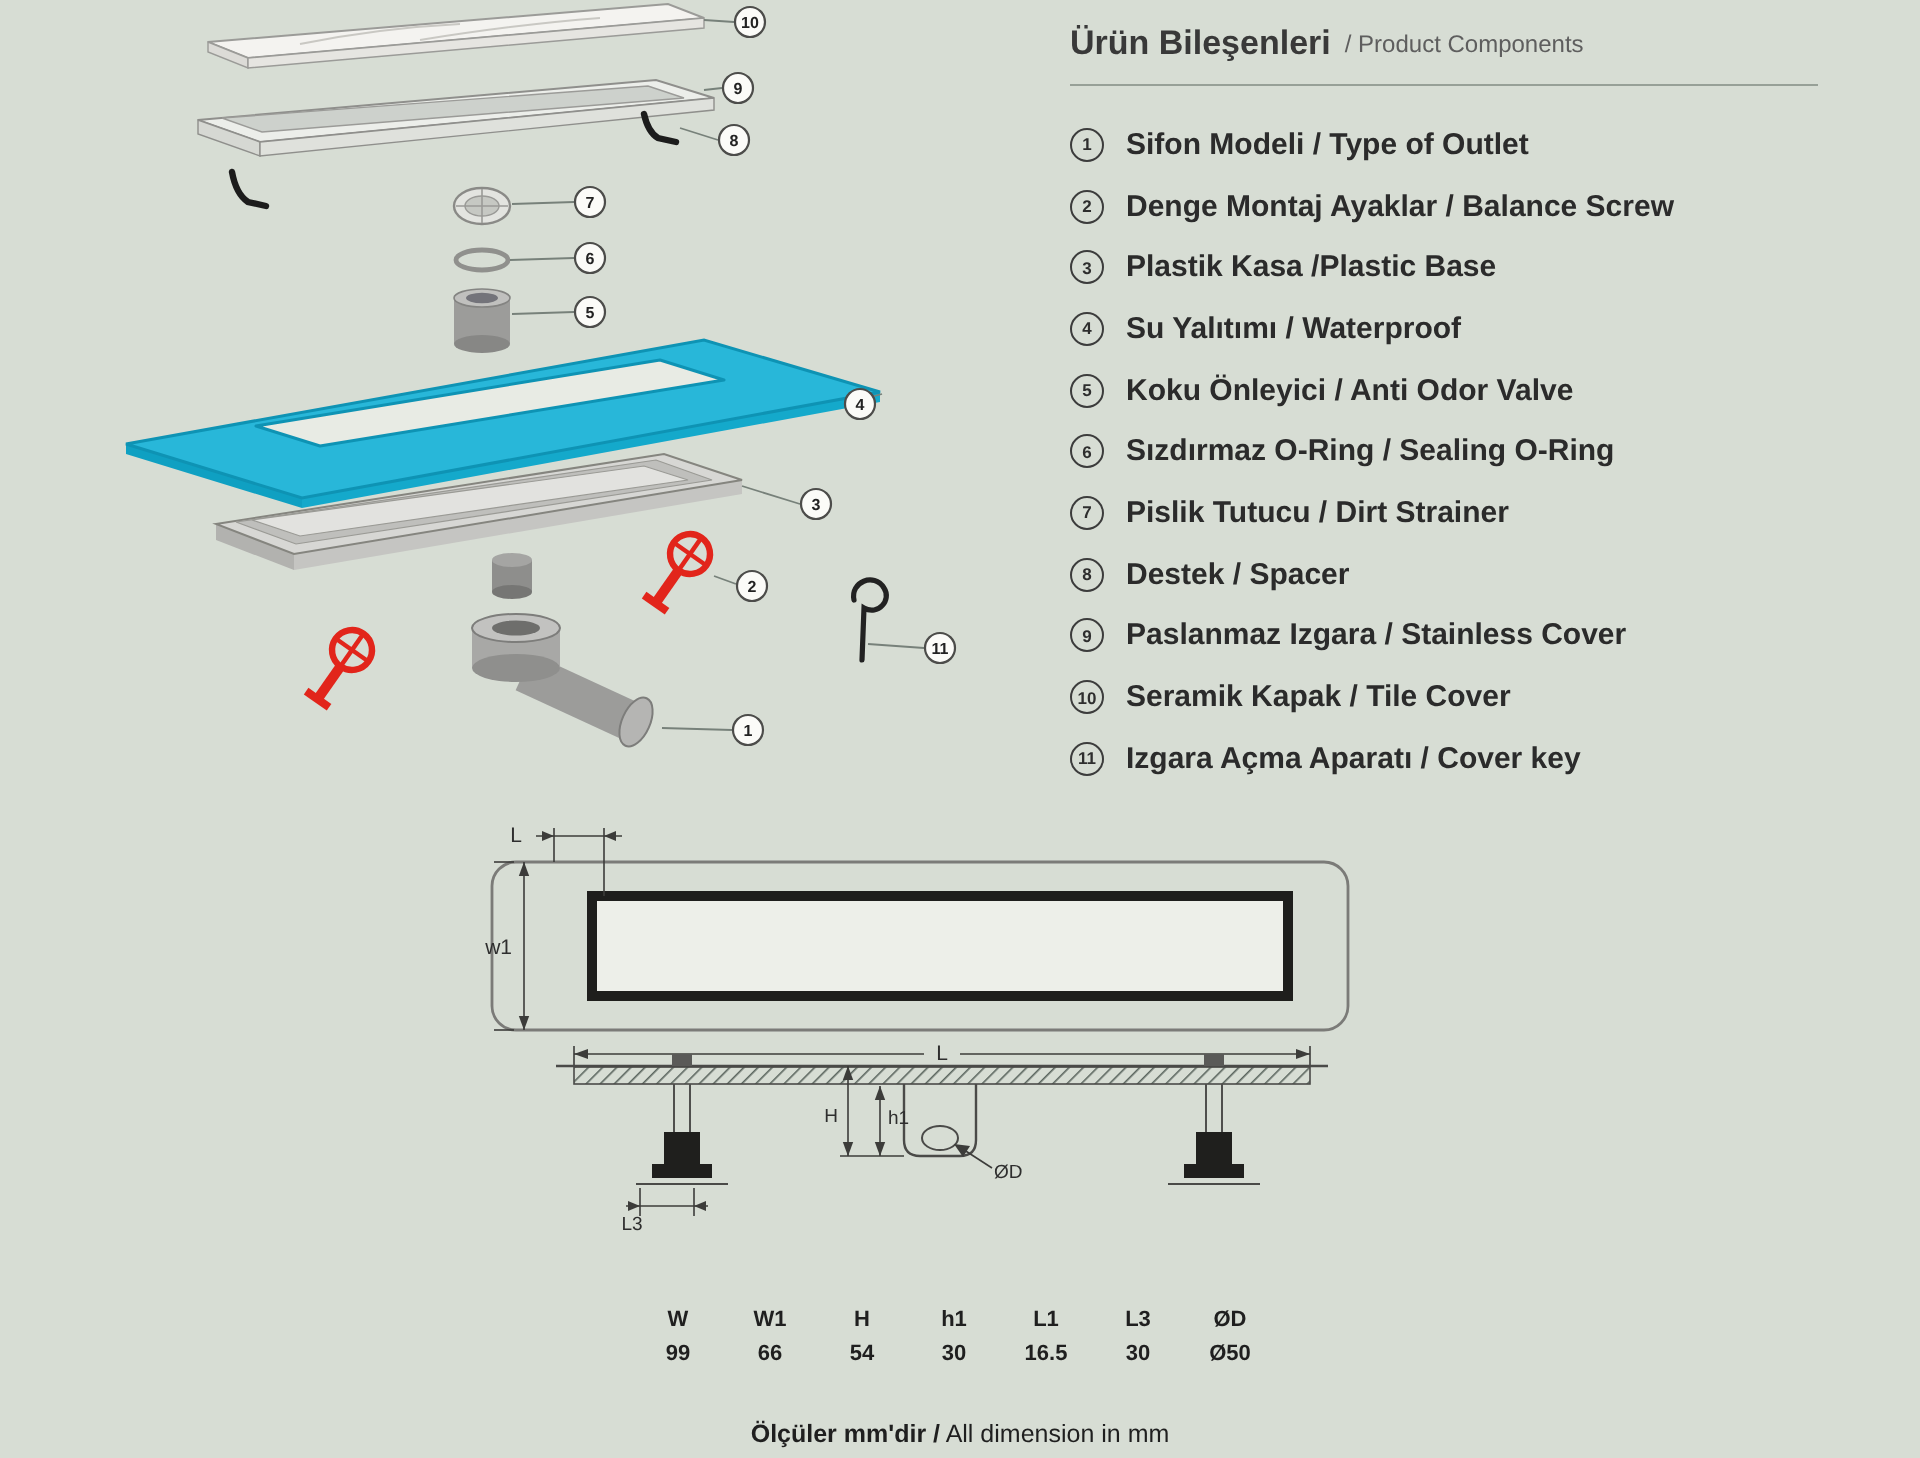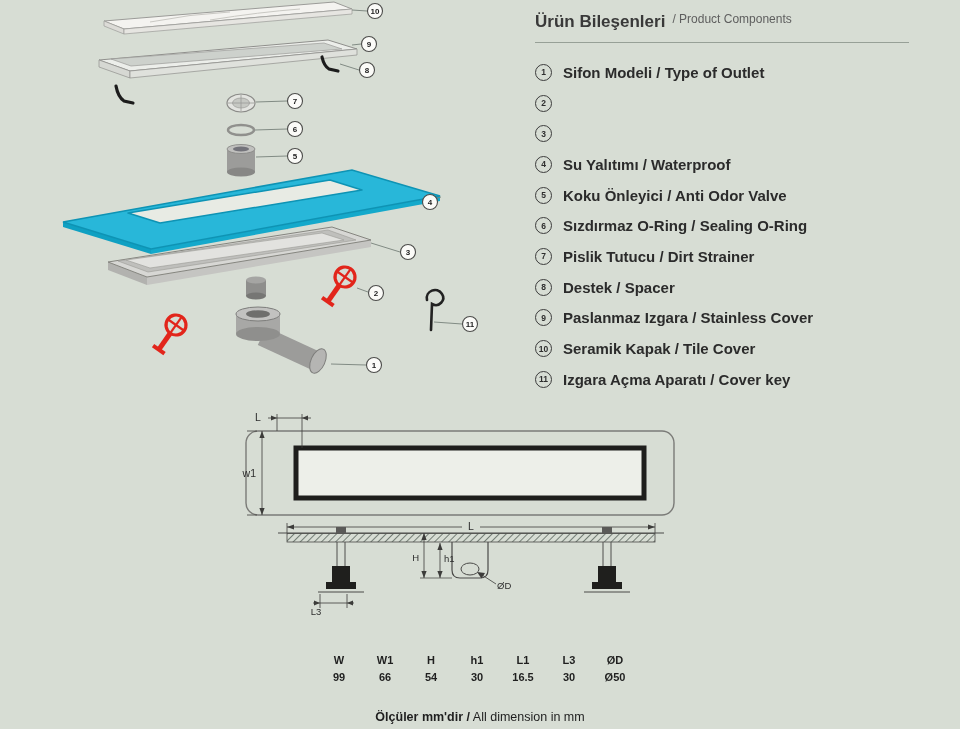--- a/index.html
+++ b/index.html
@@ -5,21 +5,21 @@
   html,body{margin:0;padding:0;}
   body{
     width:960px;height:729px;position:relative;overflow:hidden;
     background:#d7ddd4;
     font-family:"Liberation Sans", sans-serif;
   }
   #artwork{position:absolute;left:0;top:0;width:960px;height:729px;}
 
   
   .right-col{position:absolute;left:535px;top:12px;width:374px;}
-  .title-row{display:flex;align-items:flex-start;gap:7px;padding-bottom:10px;border-bottom:1px solid #97a097;}
+  .title-row{display:flex;align-items:center;gap:7px;padding-bottom:10px;border-bottom:1px solid #97a097;}
   .title-tr{font-size:17px;font-weight:bold;color:#393939;}
   .title-en{font-size:12px;color:#5e5e5e;}
   .comp-list{margin-top:14px;}
   .comp-item{display:flex;align-items:center;height:30.7px;gap:11px;}
   .num-badge{width:15px;height:15px;border:1px solid #3c3c3c;border-radius:50%;
     display:flex;align-items:center;justify-content:center;
     font-size:8.5px;font-weight:600;color:#2e2e2e;flex:0 0 auto;background:transparent;}
   .comp-label{font-size:15px;color:#2b2b2b;font-weight:bold;}
 
   
@@ -271,23 +271,25 @@
     <span class="title-tr">Ürün Bileşenleri</span>
     <span class="title-en">/ Product Components</span>
   </div>
   <div class="comp-list">
     <div class="comp-item">
       <span class="num-badge">1</span>
       <span class="comp-label">Sifon Modeli / Type of Outlet</span>
     </div>
     <div class="comp-item">
       <span class="num-badge">2</span>
+      <span class="comp-label">Denge Montaj Ayaklar / Balance Screw</span>
     </div>
     <div class="comp-item">
       <span class="num-badge">3</span>
+      <span class="comp-label">Plastik Kasa /Plastic Base</span>
     </div>
     <div class="comp-item">
       <span class="num-badge">4</span>
       <span class="comp-label">Su Yalıtımı / Waterproof</span>
     </div>
     <div class="comp-item">
       <span class="num-badge">5</span>
       <span class="comp-label">Koku Önleyici / Anti Odor Valve</span>
     </div>
     <div class="comp-item">

